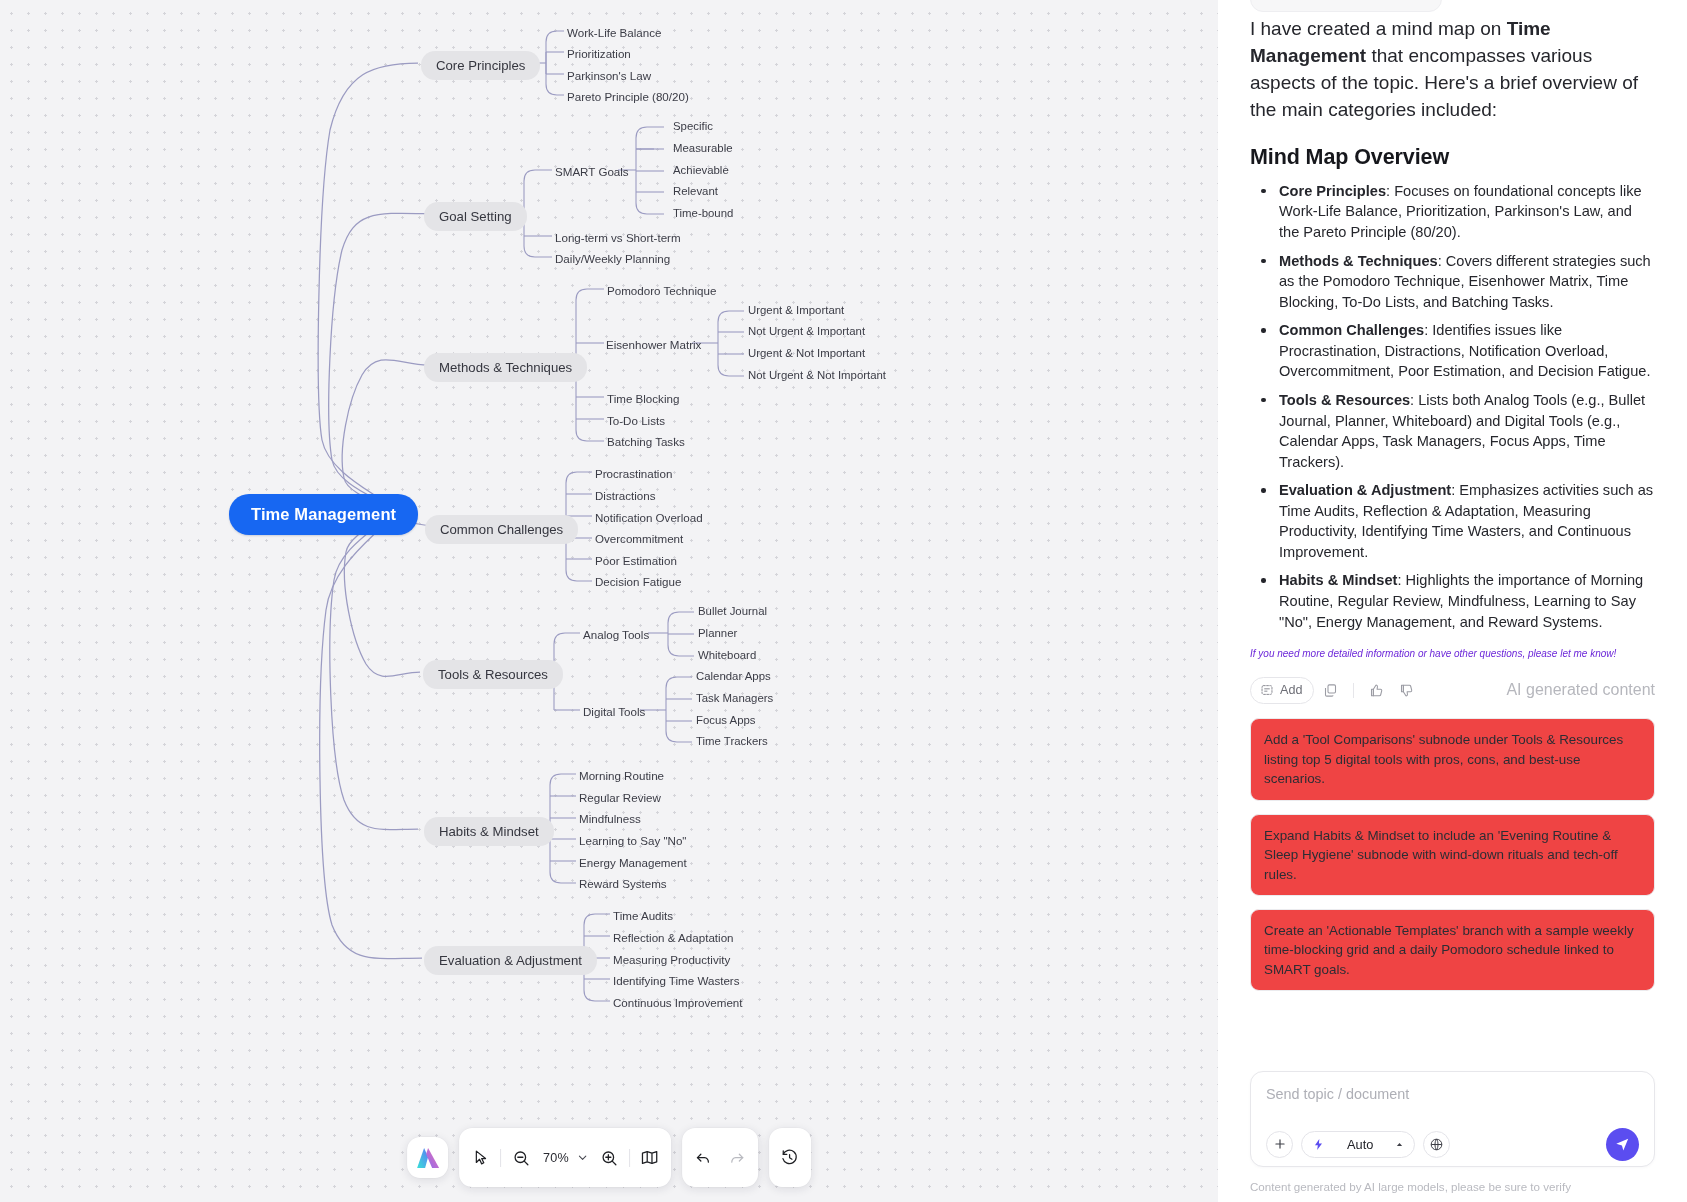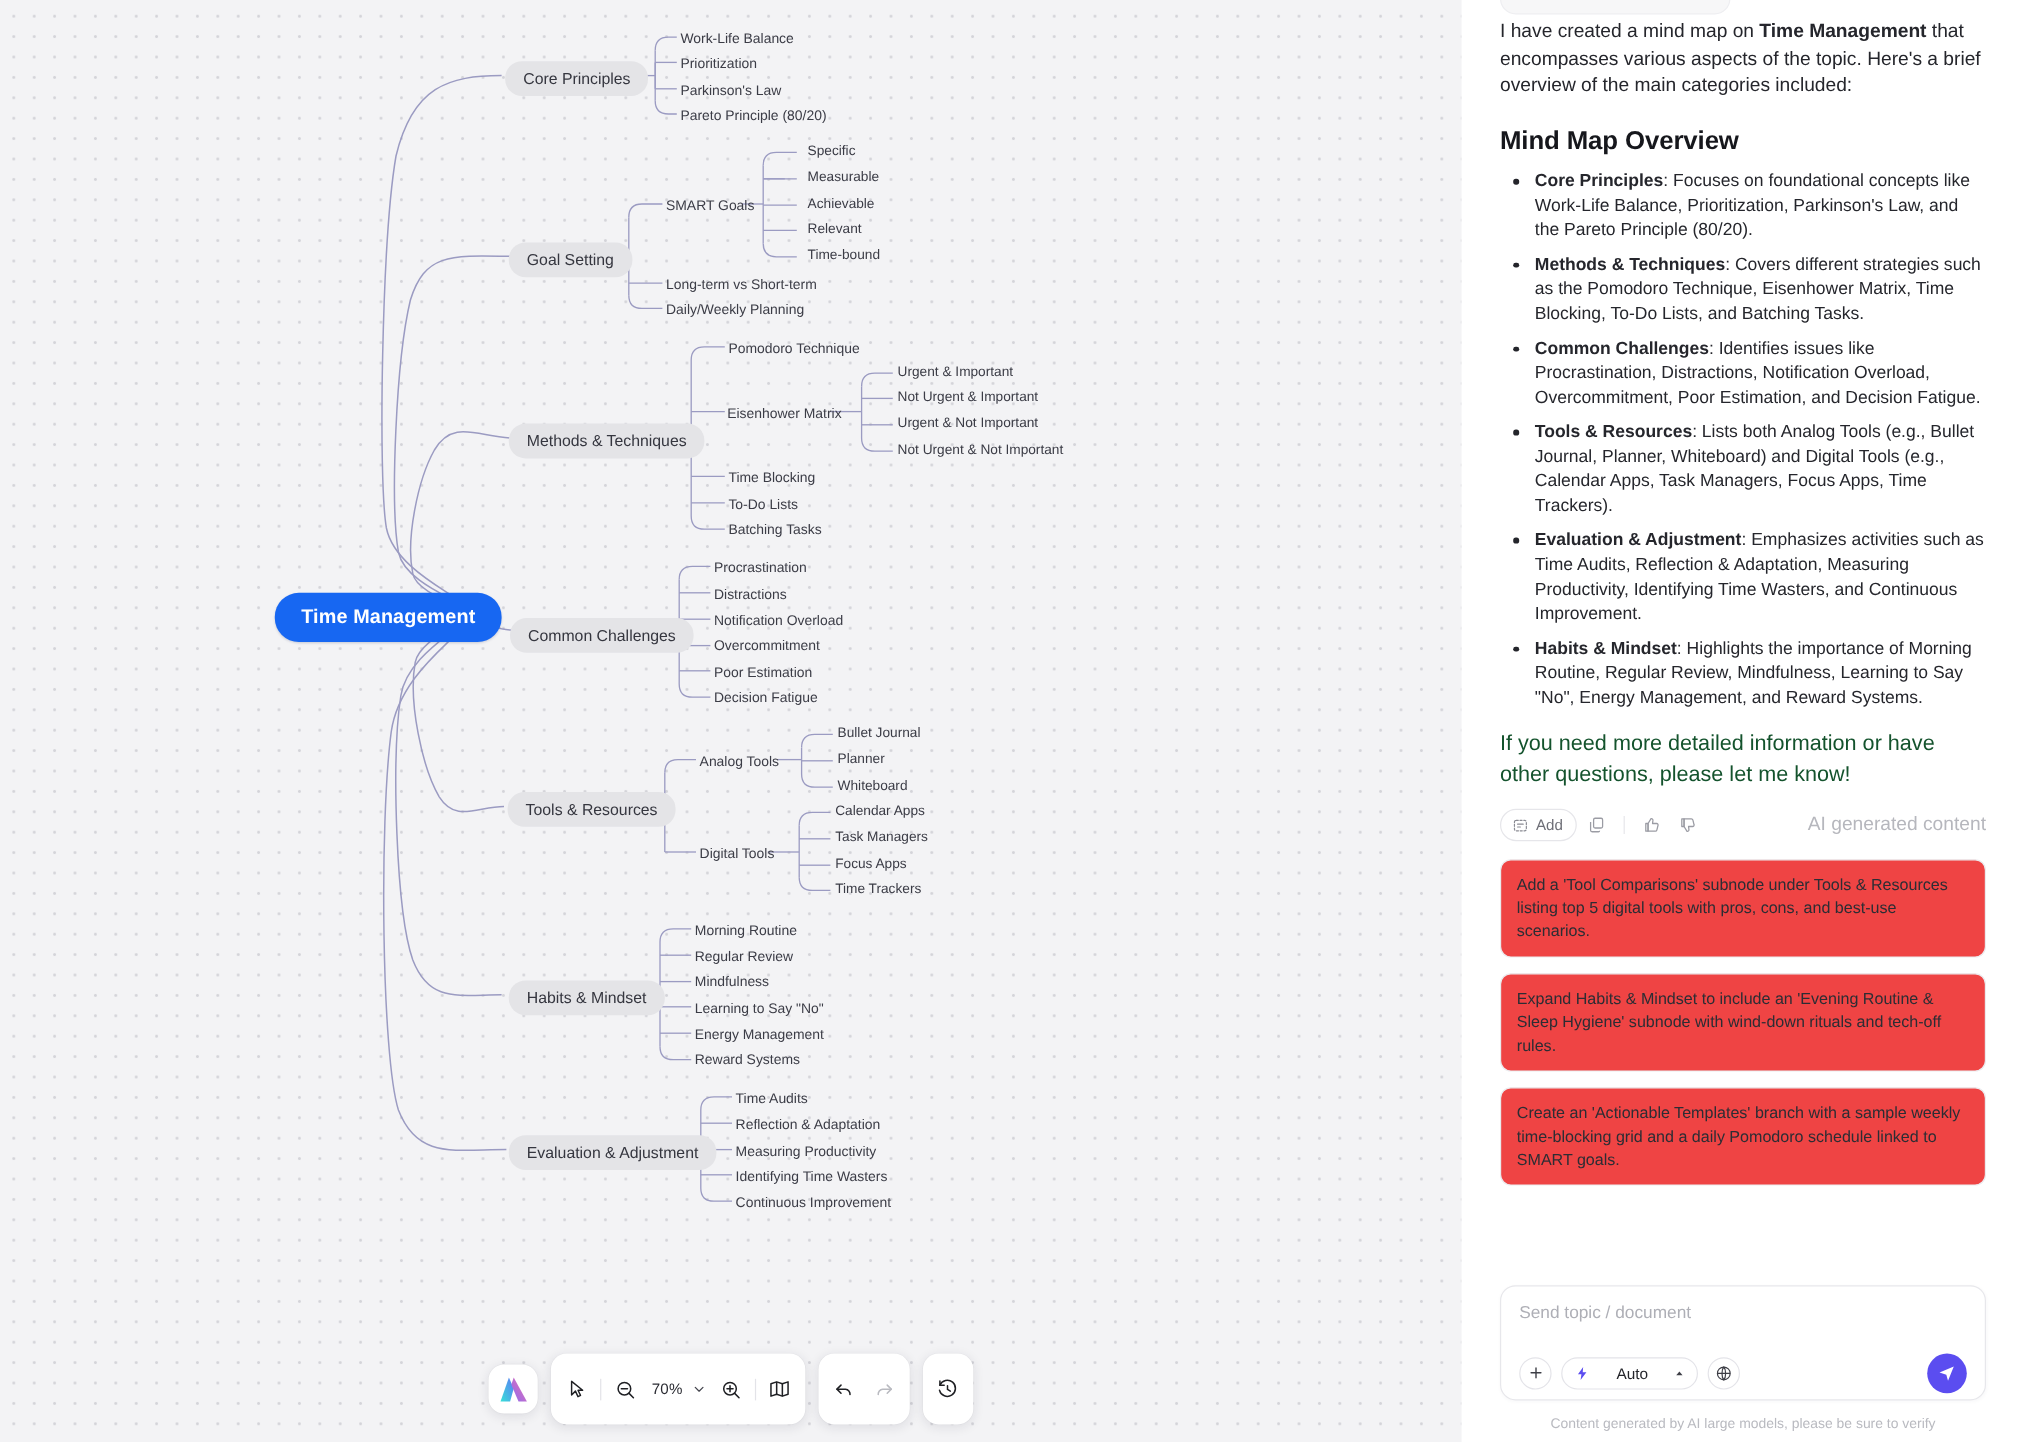--- a/index.html
+++ b/index.html
@@ -106,43 +106,44 @@
     position: relative;
   }
   .chip-top {
     position: absolute; left: 32px; top: -14px;
     width: 192px; height: 26px;
     border-radius: 13px;
     background: #f7f7f8;
     border: 1px solid #eeeef1;
   }
   .intro {
-    font-size: 16px; line-height: 1.42; color: #25262c;
+    font-size: 19px; line-height: 1.42; color: #25262c;
     padding-top: 16px;
   }
   .intro b { font-weight: 700; }
   h2.overview {
     font-size: 21.5px; font-weight: 700; color: #16171c;
     margin: 21px 0 11px 0; letter-spacing: -.1px;
   }
   ul.bullets { list-style: none; margin: 0 0 0 2px; }
   ul.bullets > li {
     position: relative;
     padding-left: 27px;
     margin-bottom: 8px;
     font-size: 14.6px; line-height: 1.41; color: #25262c;
   }
   ul.bullets > li::before {
     content: ""; position: absolute; left: 9px; top: 8px;
     width: 4.5px; height: 4.5px; border-radius: 50%; background: #24252b;
   }
   ul.bullets > li b { font-weight: 700; }
   .outro {
-    font-size: 18px; line-height: 1.42; color: #14532d;
+    font-size: 10px; line-height: 1.42; color: #6d28d9;
     margin-top: 15px;
+    font-style: italic;
   }
 
   .act-row {
     display: flex; align-items: center; gap: 3px;
     margin-top: 14px; height: 30px;
   }
   .add-chip {
     display: flex; align-items: center; gap: 6px;
     height: 27px; padding: 0 11px 0 9px;
     border: 1px solid #e6e6ea; border-radius: 14px;
@@ -204,21 +205,21 @@
     font-size: 12.8px; color: #23242a; cursor: pointer; background: #fff;
   }
   .send-btn {
     margin-left: auto;
     width: 33px; height: 33px; border-radius: 50%;
     background: #5b4df0;
     display: flex; align-items: center; justify-content: center;
     cursor: pointer;
   }
   .footer-note {
-    text-align: center; font-size: 11.6px; color: #b9bac0;
+    font-size: 11.6px; color: #b9bac0;
     padding: 13px 0 9px 0;
   }
 </style>
 </head>
 <body>
 
 <div id="app">
 
   <div id="canvas">
 

